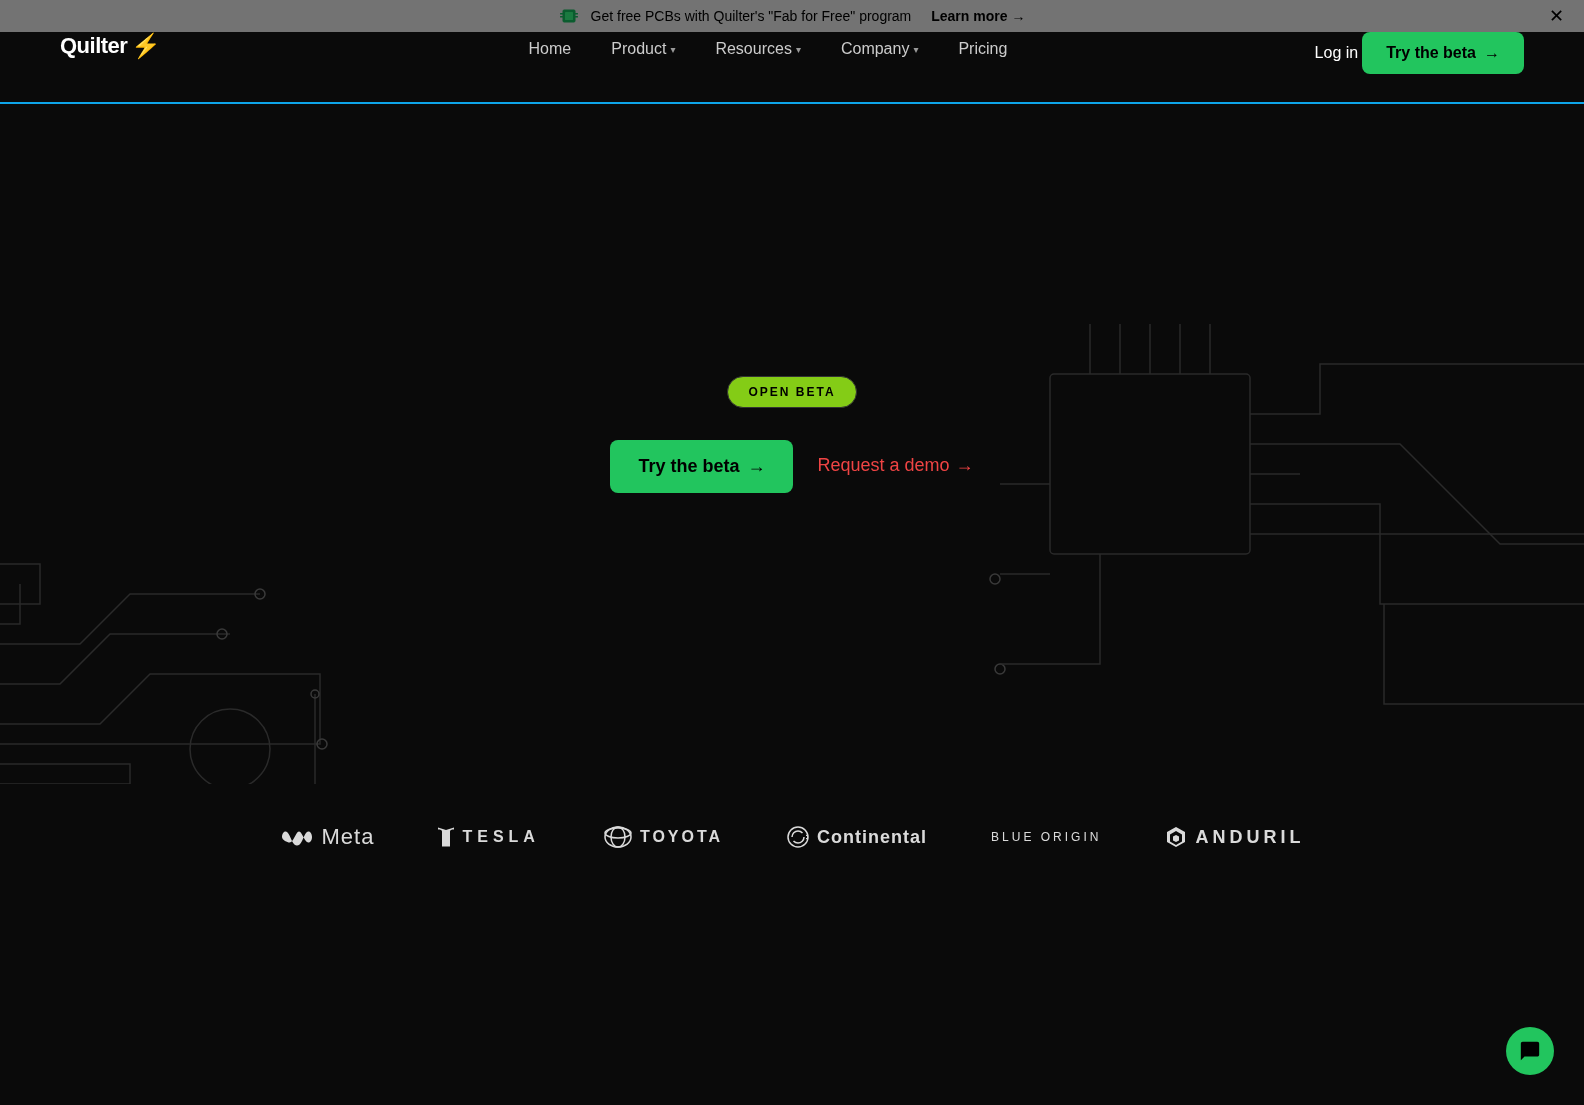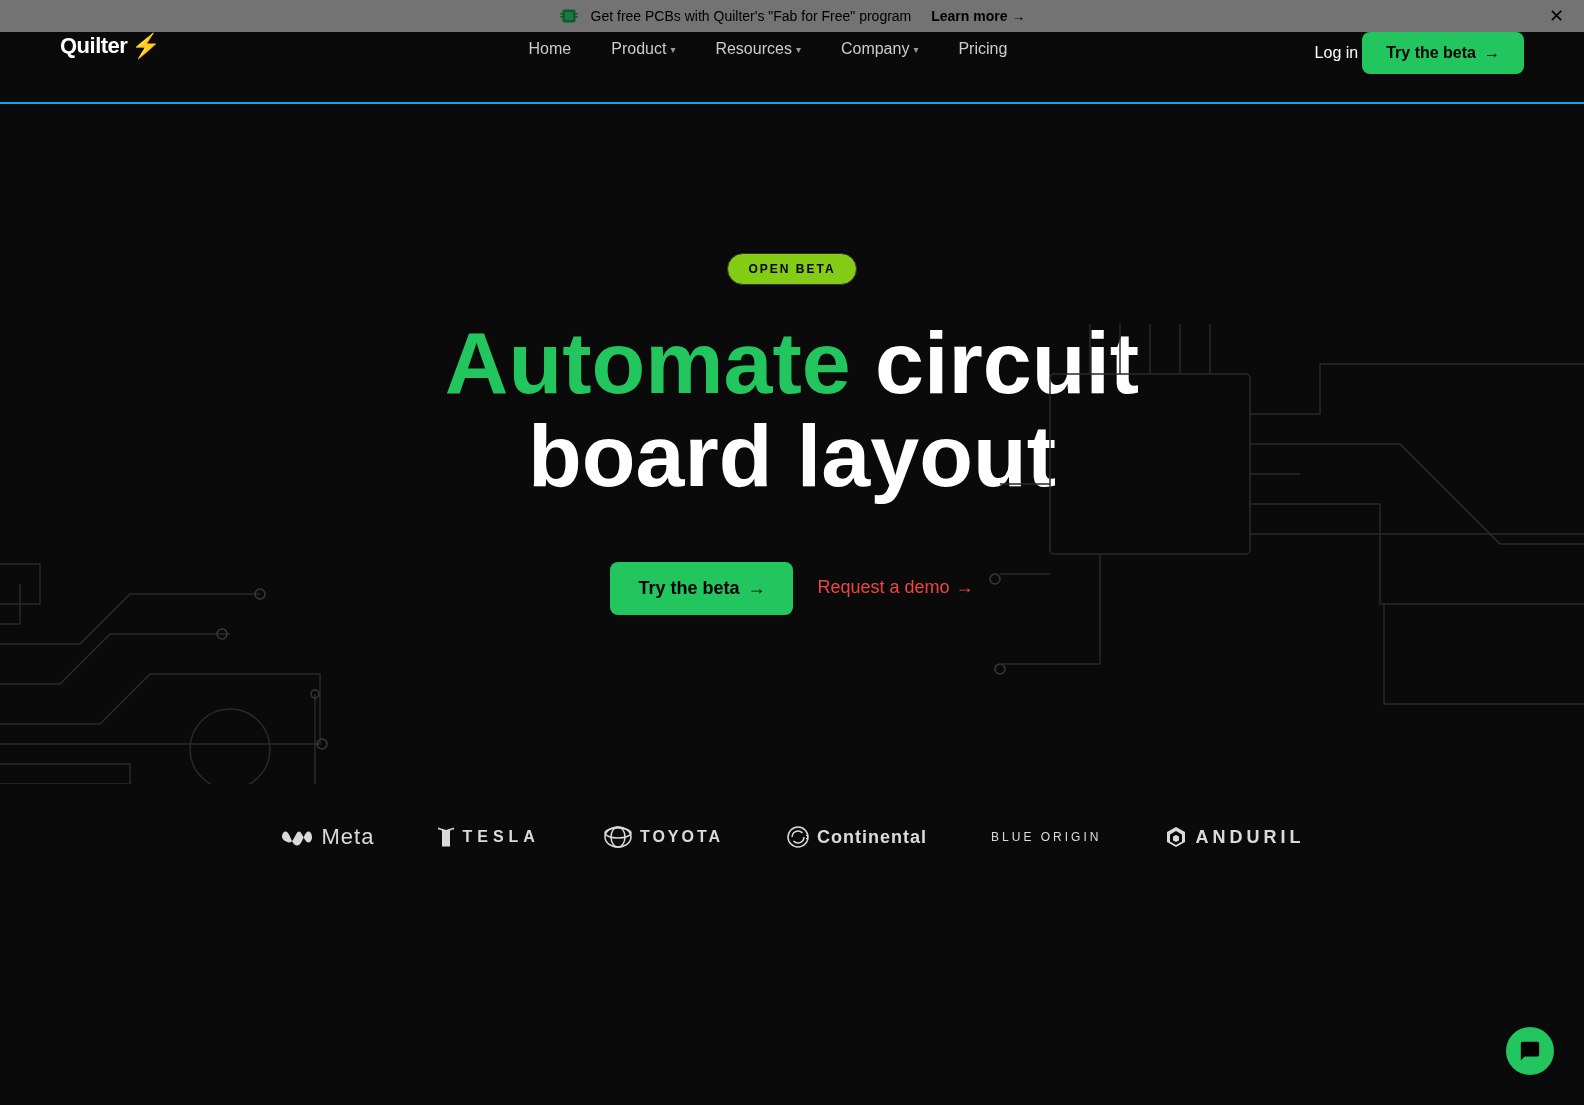--- a/index.html
+++ b/index.html
@@ -355,23 +355,20 @@
       <circle cx="1000" cy="565" r="5" stroke="#3a3a3a" fill="none"></circle>
       <polyline points="1000,560 1100,560 1100,450"></polyline>
 
       <polyline points="1384,500 1384,600 1584,600"></polyline>
       <polyline points="1300,310 1320,310 1320,260 1584,260"></polyline>
     </g>
   </svg>
 
   <span class="open-beta-badge">OPEN BETA</span>
 
-  <h1 class="hero-title">
-    <span class="green">Automate</span><span class="white"> circuit board layout</span>
-  </h1>
 
   <div class="hero-actions">
     <button class="try-beta-hero">
       <span>Try the beta</span>
       <span>→</span>
     </button>
     <a class="request-demo">
       <span>Request a demo</span>
       <span>→</span>
     </a>

